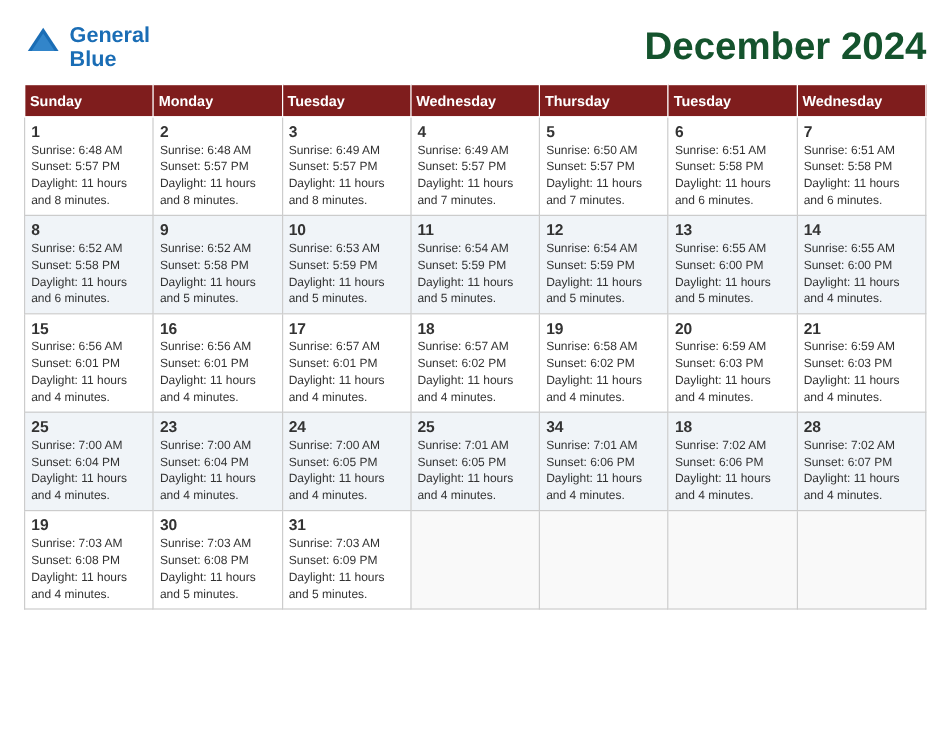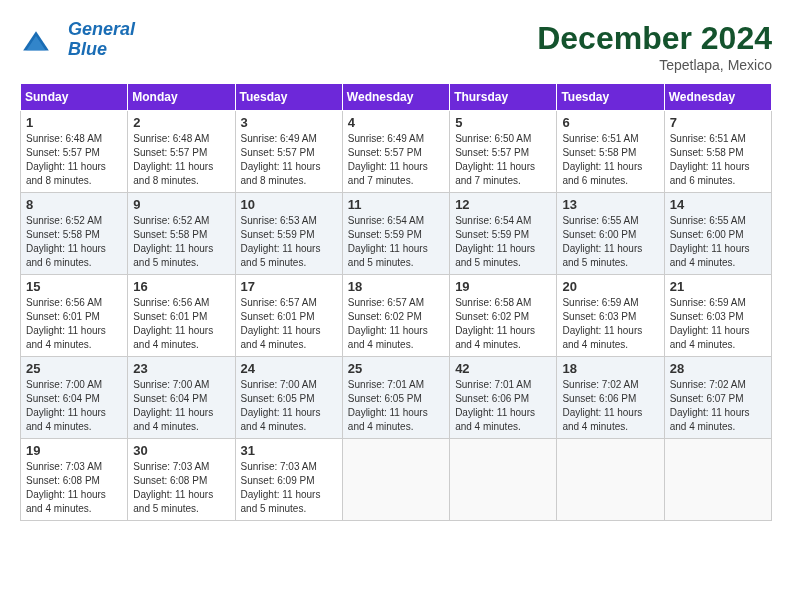--- a/index.html
+++ b/index.html
@@ -11,23 +11,22 @@
       padding: 20px;
     }
     .header {
       display: flex;
       justify-content: space-between;
       align-items: flex-start;
       margin-bottom: 10px;
     }
     .logo {
       display: flex;
-      align-items: flex-end;
-      gap: 16px;
-      font-style: italic;
+      align-items: flex-start;
+      gap: 6px;
     }
     .logo-text {
       font-size: 18px;
       font-weight: bold;
       color: #333;
       line-height: 1.1;
     }
     .logo-text span {
       color: #1a6db5;
     }
@@ -46,21 +45,21 @@
     .location {
       font-size: 14px;
       color: #555;
     }
     .calendar {
       width: 100%;
       border-collapse: collapse;
       font-size: 11px;
     }
     .calendar th {
-      background-color: #6d28d9;
+      background-color: #7f1d1d;
       color: #fff;
       padding: 6px 4px;
       text-align: left;
       font-size: 12px;
       font-weight: bold;
       border: 1px solid #fff;
     }
     .calendar td {
       border: 1px solid #ccc;
       vertical-align: top;
@@ -97,21 +96,20 @@
       <polygon points="20,4 36,28 4,28" fill="#1a6db5"></polygon>
       <polygon points="20,10 32,28 8,28" fill="#4a9de0" opacity="0.5"></polygon>
     </svg>
     <div class="logo-text">
       <div><span>General</span></div>
       <div><span>Blue</span></div>
     </div>
   </div>
   <div class="title-block">
     <div class="month-title">December 2024</div>
-    <div class="location">Tepetlapa, Mexico</div>
   </div>
 </div>
 
 <table class="calendar">
   <thead>
     <tr>
       <th>Sunday</th>
       <th>Monday</th>
       <th>Tuesday</th>
       <th>Wednesday</th>
@@ -222,21 +220,21 @@
       </td>
         <td>
         <span class="day-number">24</span>
         <div class="day-info">Sunrise: 7:00 AM<br>Sunset: 6:05 PM<br>Daylight: 11 hours and 4 minutes.</div>
       </td>
         <td>
         <span class="day-number">25</span>
         <div class="day-info">Sunrise: 7:01 AM<br>Sunset: 6:05 PM<br>Daylight: 11 hours and 4 minutes.</div>
       </td>
         <td>
-        <span class="day-number">42</span>
+        <span class="day-number">34</span>
         <div class="day-info">Sunrise: 7:01 AM<br>Sunset: 6:06 PM<br>Daylight: 11 hours and 4 minutes.</div>
       </td>
         <td>
         <span class="day-number">18</span>
         <div class="day-info">Sunrise: 7:02 AM<br>Sunset: 6:06 PM<br>Daylight: 11 hours and 4 minutes.</div>
       </td>
         <td>
         <span class="day-number">28</span>
         <div class="day-info">Sunrise: 7:02 AM<br>Sunset: 6:07 PM<br>Daylight: 11 hours and 4 minutes.</div>
       </td>

